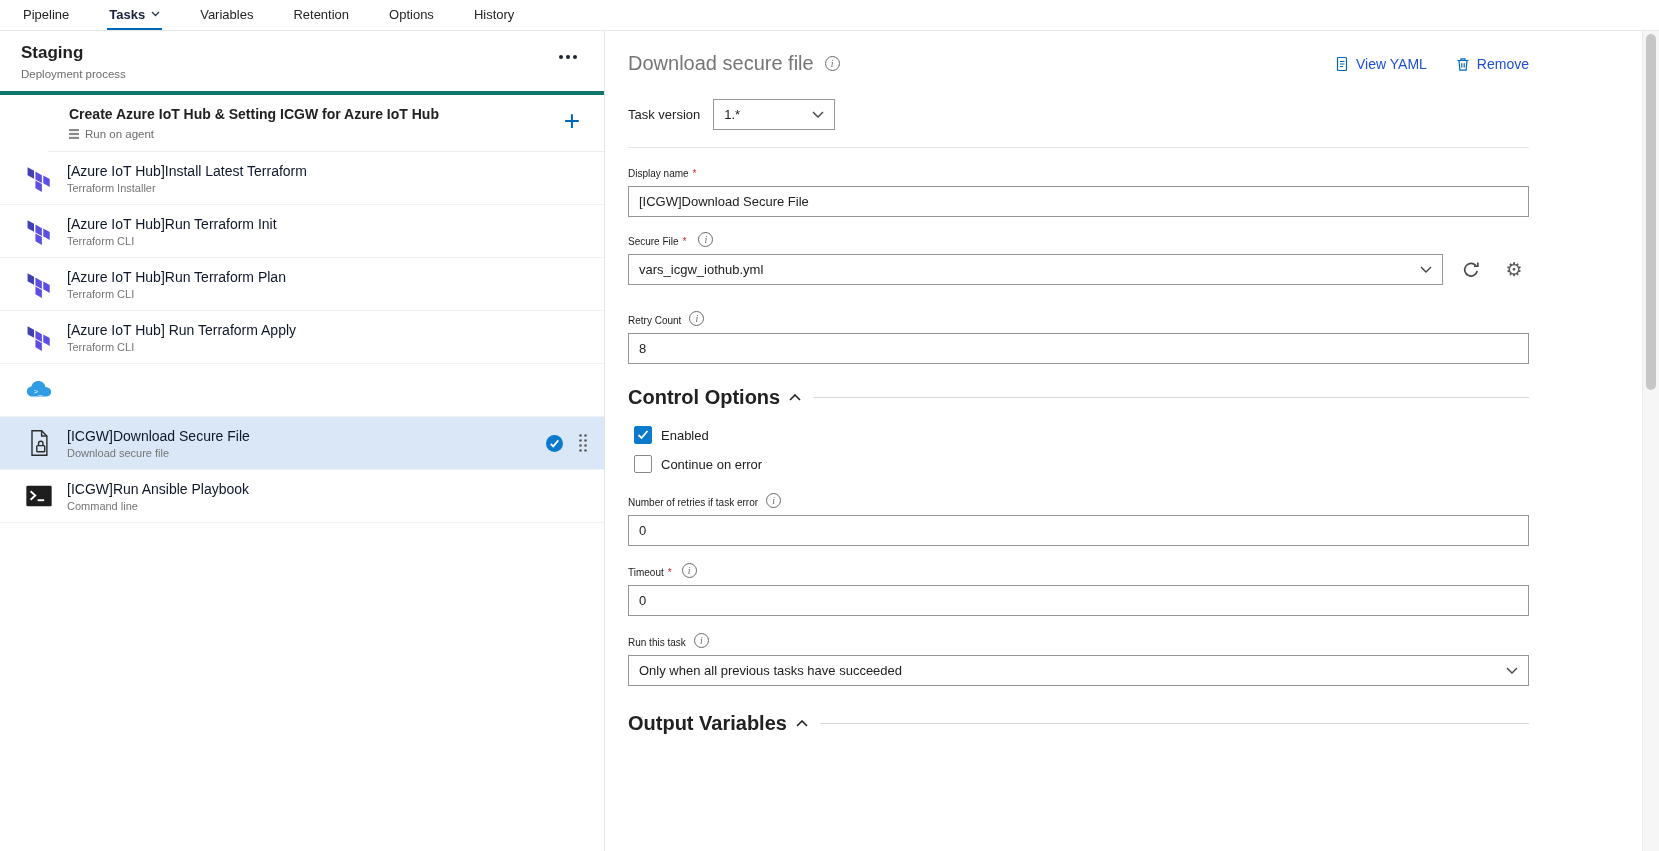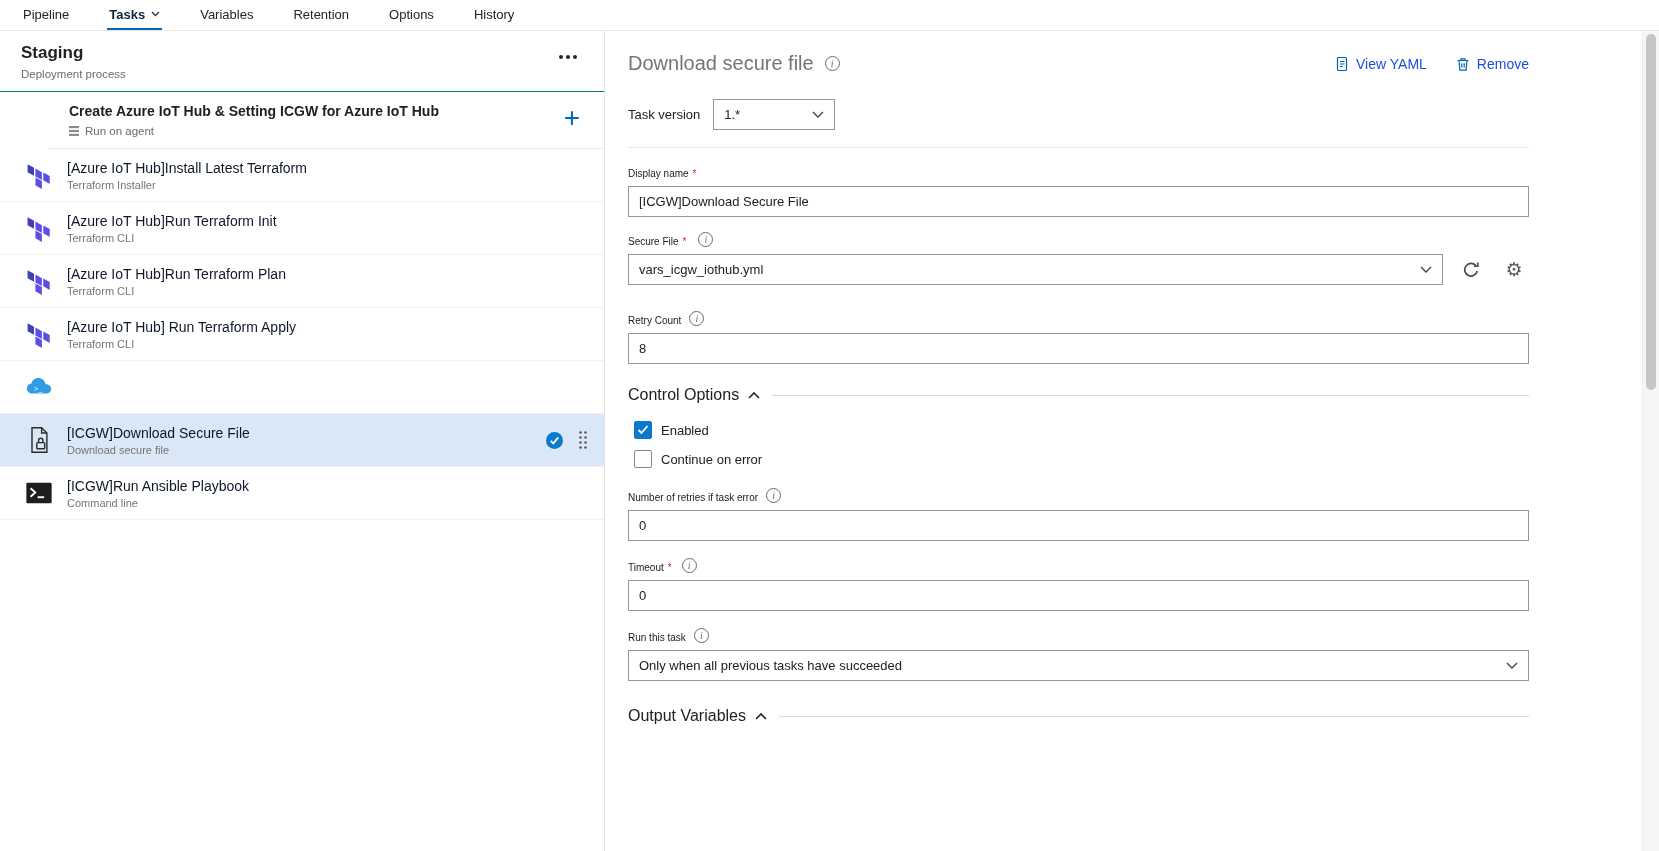--- a/index.html
+++ b/index.html
@@ -10,21 +10,21 @@
   .topnav { height:31px; display:flex; align-items:stretch; padding-left:21px;
     border-bottom:1px solid #e8e8e8; background:#fff; }
   .nav-tab { display:flex; align-items:center; gap:6px; padding:0 2px; margin-right:36px;
     font-size:13px; color:#242424; cursor:pointer; border-bottom:2px solid transparent; }
   .nav-tab.active { font-weight:700; color:#16213e; border-bottom-color:#0067b8; }
 
   
   .sidebar { position:absolute; left:0; top:31px; width:605px; height:820px;
     background:#fff; border-right:1px solid #e3e3e3; }
   .stage-header { display:flex; justify-content:space-between; align-items:flex-start;
-    padding:12px 20px 11px 21px; border-bottom:1px solid #0f766e; }
+    padding:12px 20px 11px 21px; border-bottom:4px solid #0f766e; }
   .stage-name { font-size:17px; font-weight:600; }
   .stage-sub { font-size:11.5px; color:#6c6c6c; margin-top:5px; }
   .more-btn { margin-top:9px; margin-right:6px; width:20px; height:10px;
     display:flex; align-items:center; justify-content:center; cursor:pointer; }
   .dots { width:4px; height:4px; border-radius:50%; background:#1f2430;
     box-shadow:7px 0 0 #1f2430, -7px 0 0 #1f2430; }
 
   .agent-job { display:flex; justify-content:space-between; align-items:center;
     padding:11px 14px 11px 21px; border-bottom:1px solid #ececec;margin-left:48px; }
   .agent-title { font-size:14px; font-weight:600; }
@@ -80,21 +80,21 @@
   .icon-btn { width:30px; height:30px; display:flex; align-items:center;
     justify-content:center; cursor:pointer; }
   .gear-glyph { font-size:19px; color:#5a5a5a; line-height:1; font-style:normal; }
 
   .mt-26 { margin-top:26px; }
   .mt-12 { margin-top:12px; }
   .mt-17 { margin-top:17px; }
   .mt-20 { margin-top:20px; }
 
   .section-head { display:flex; align-items:center; gap:9px; margin-top:22px; cursor:pointer; }
-  .section-title { font-size:16px; font-weight:400; }
+  .section-title { font-size:20px; font-weight:700; }
   .section-rule { flex:1; height:1px; background:#d9d9d9; margin-left:3px; }
 
   .check-row { display:flex; align-items:center; gap:9px; margin-top:11px;
     padding-left:6px; font-size:13px; cursor:pointer; }
   .check-row.first { margin-top:17px; }
   .cbox { width:18px; height:18px; border:1px solid #8a8886; background:#fff;
     border-radius:2px; flex:0 0 18px; }
   .cbox.checked { background:#0a7acc; border-color:#0a7acc; display:flex;
     align-items:center; justify-content:center; }
 

